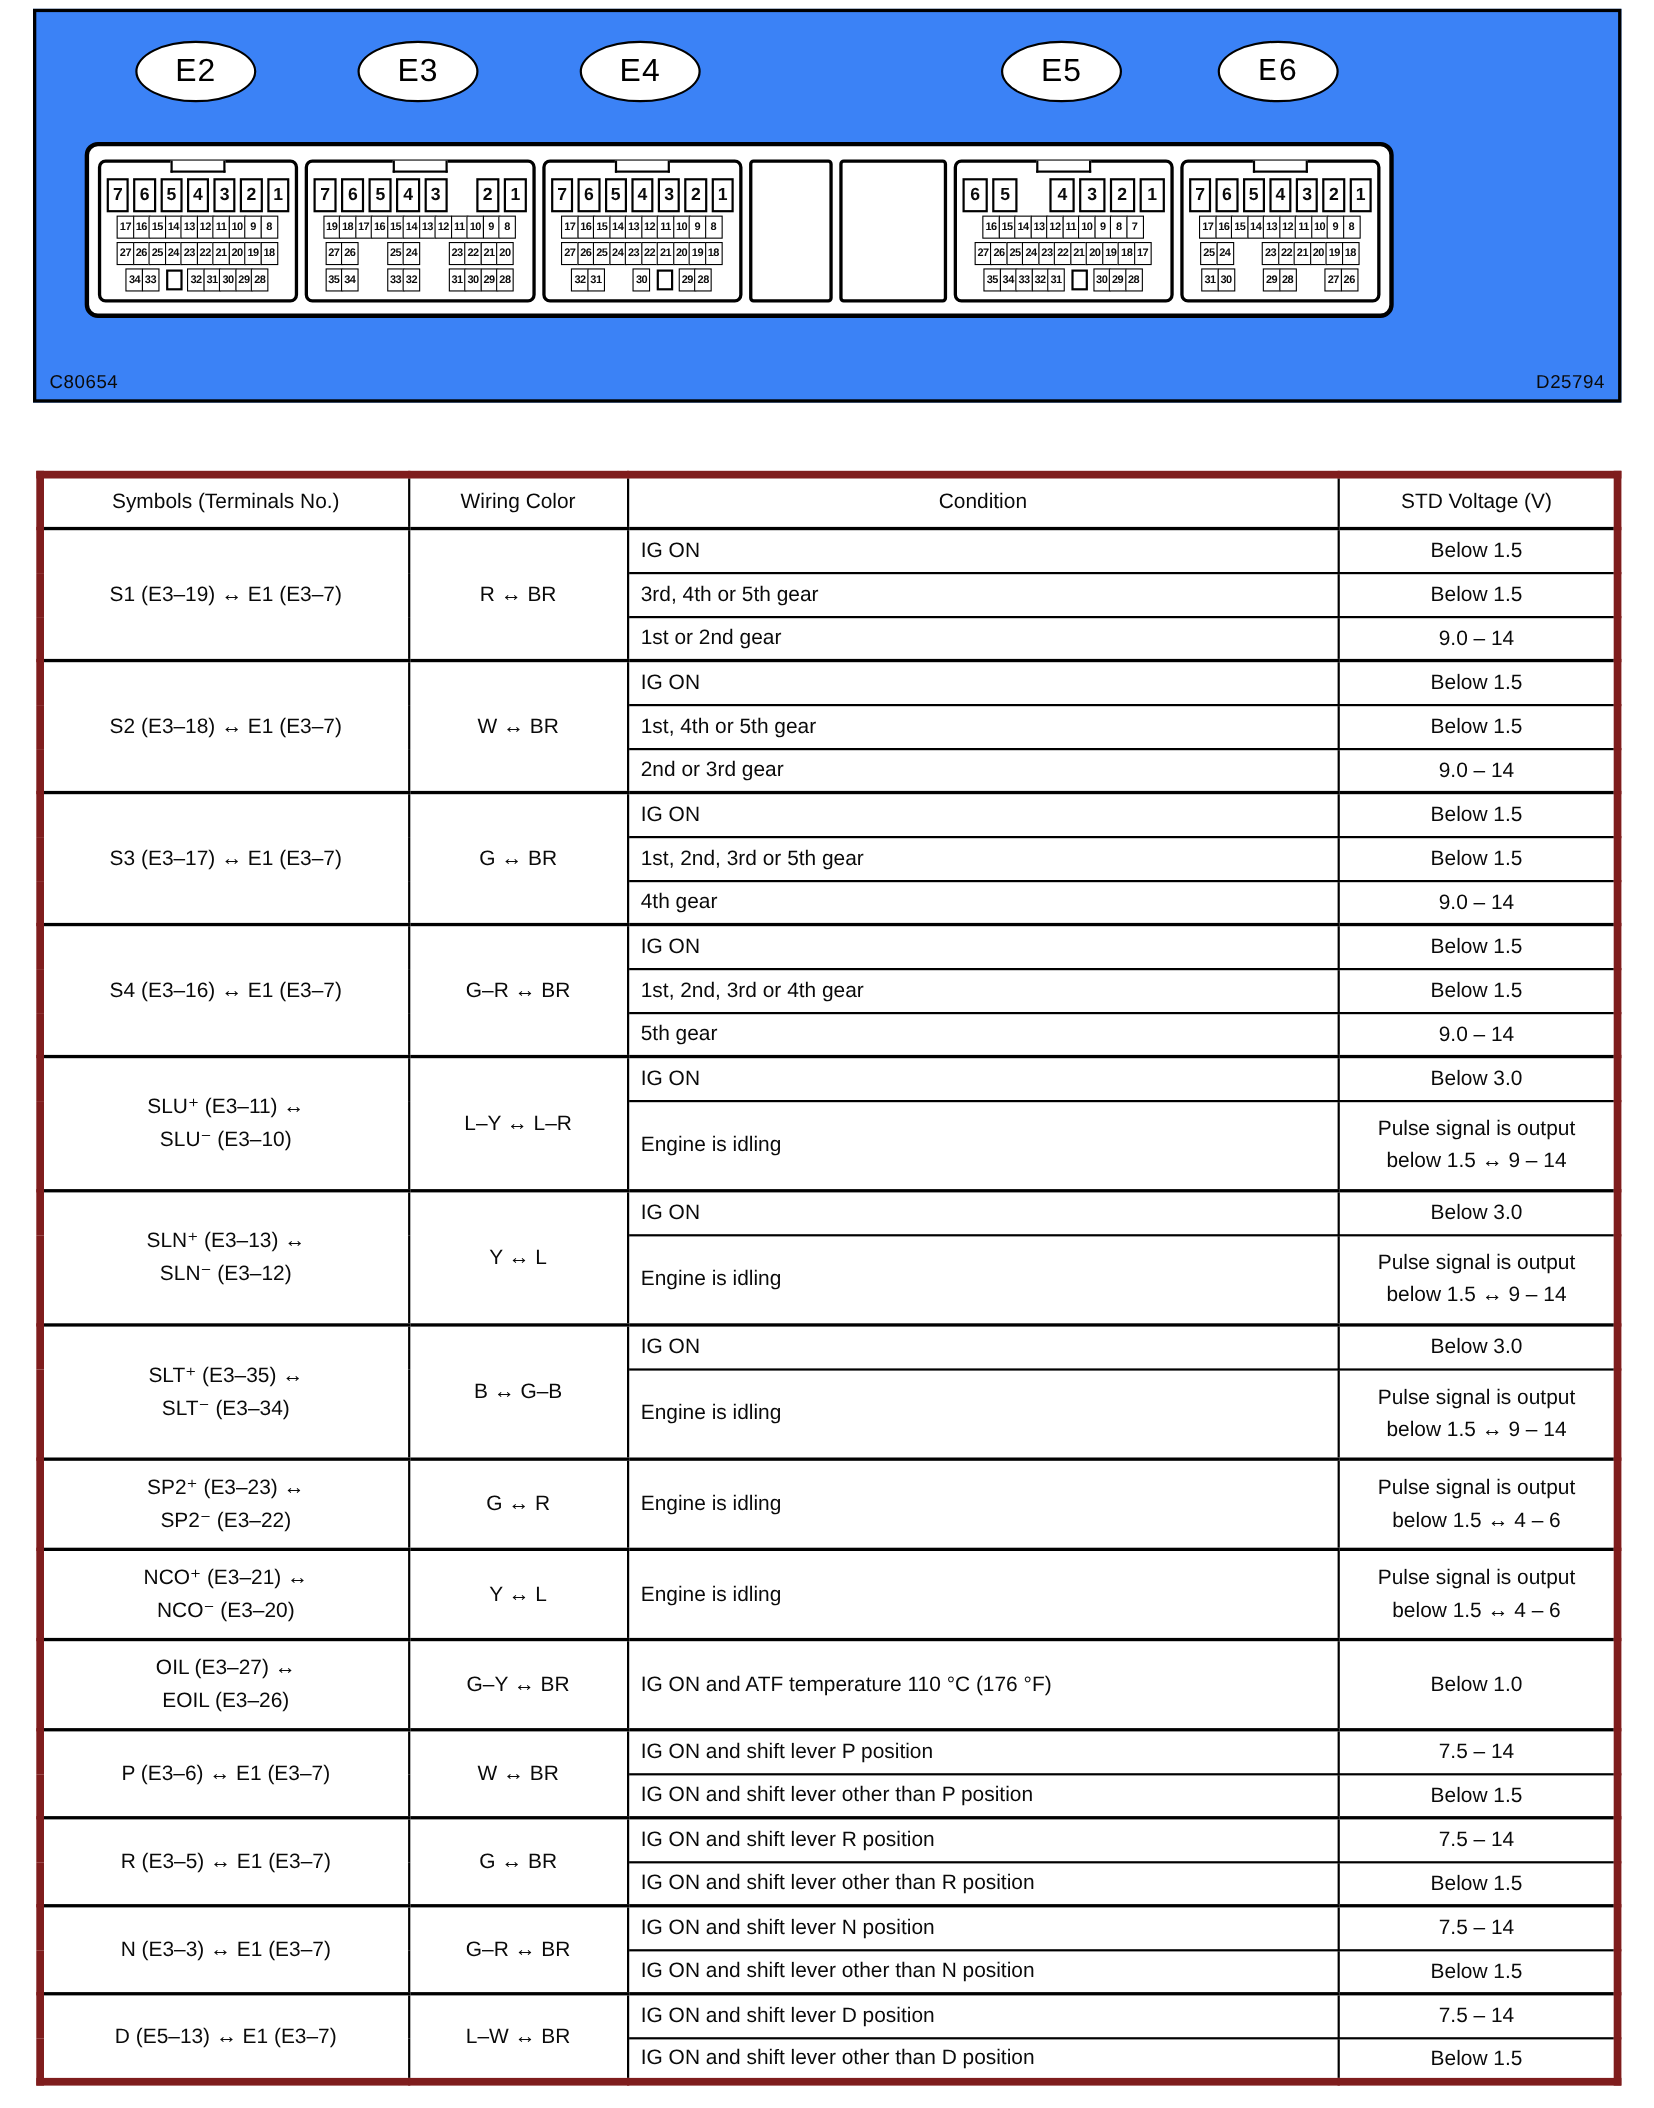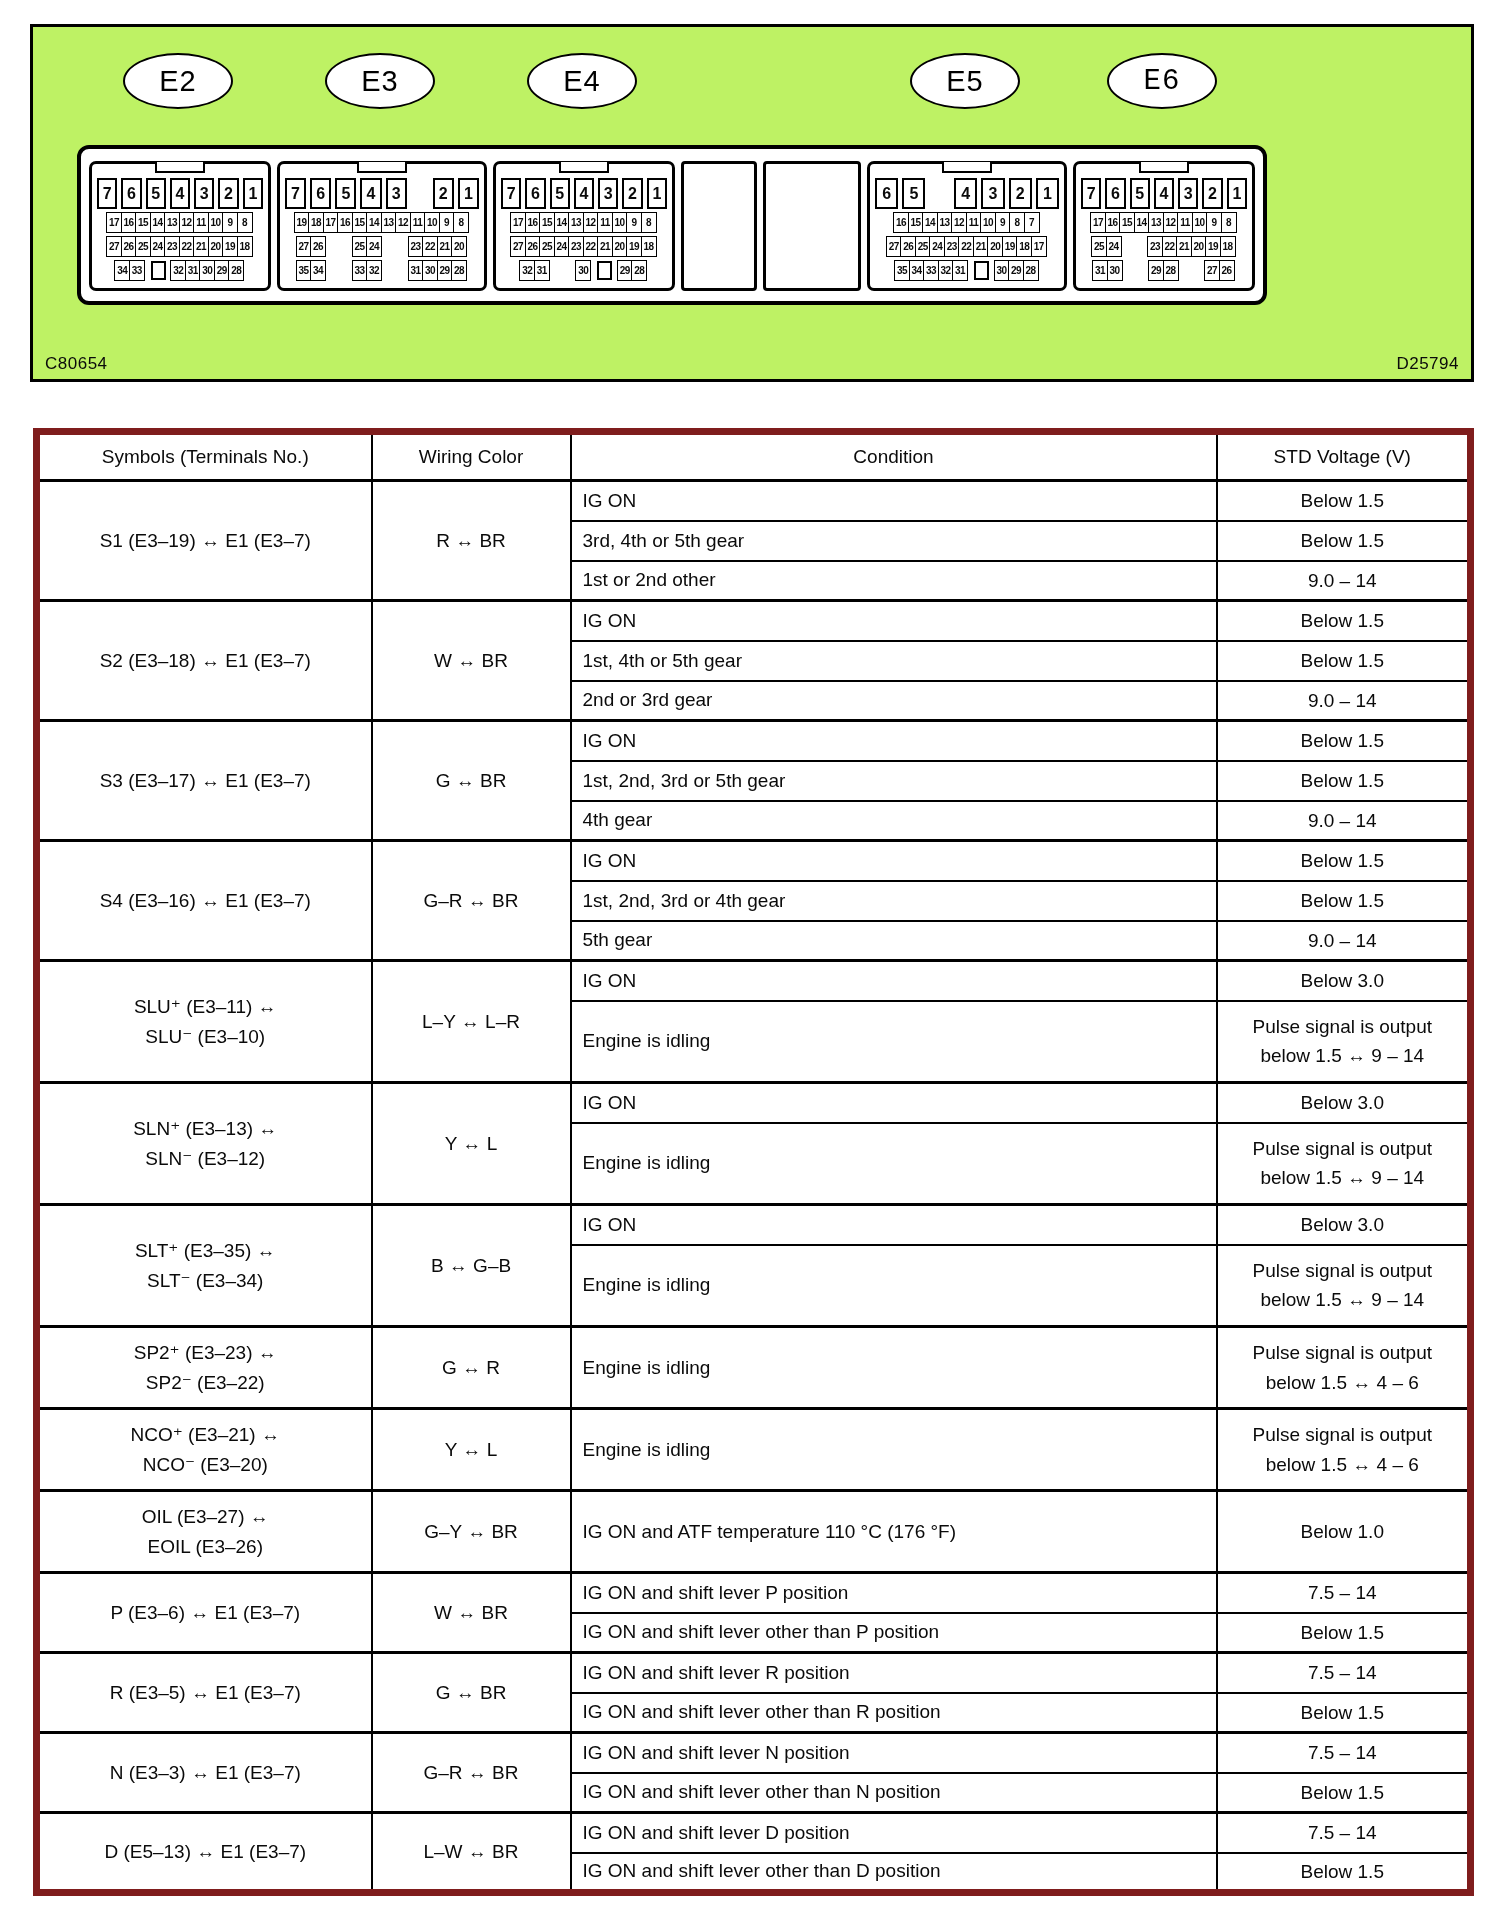--- a/index.html
+++ b/index.html
@@ -3,22 +3,22 @@
 <meta charset="utf-8">
 <style>
   html,body{margin:0;padding:0;background:#fff;}
   body{
     width:1504px;height:1916px;position:relative;
     font-family:"Liberation Sans","DejaVu Sans",sans-serif;
     color:#0a0a0a;
   }
   
   .diagram-box{
-    position:absolute;left:30px;top:24px;width:1438px;height:352px;
-    border:3px solid #000;background:#bef264;
+    position:absolute;left:30px;top:8px;width:1438px;height:352px;
+    border:3px solid #000;background:#3b82f6;
   }
   .ellipse{
     position:absolute;top:26px;width:106px;height:52px;
     border:2px solid #000;border-radius:50%;
     display:flex;align-items:center;justify-content:center;
     font-size:29px;letter-spacing:1px;color:#000;background:#fff;
   }
   .strip{
     position:absolute;left:44px;top:118px;
     display:flex;align-items:stretch;gap:6px;
@@ -361,21 +361,21 @@
           <div>Below 1.5</div>
         </td>
       </tr>
       <tr class="sub">
         <td class="cond">3rd, 4th or 5th gear</td>
         <td class="volt">
           <div>Below 1.5</div>
         </td>
       </tr>
       <tr class="sub">
-        <td class="cond">1st or 2nd other</td>
+        <td class="cond">1st or 2nd gear</td>
         <td class="volt">
           <div>9.0 – 14</div>
         </td>
       </tr>
       <tr class="sub group-start">
         <td class="sym" rowspan="3">
           <div>S2 (E3–18) ↔ E1 (E3–7)</div>
         </td>
         <td class="wir" rowspan="3">W ↔ BR</td>
         <td class="cond">IG ON</td>

